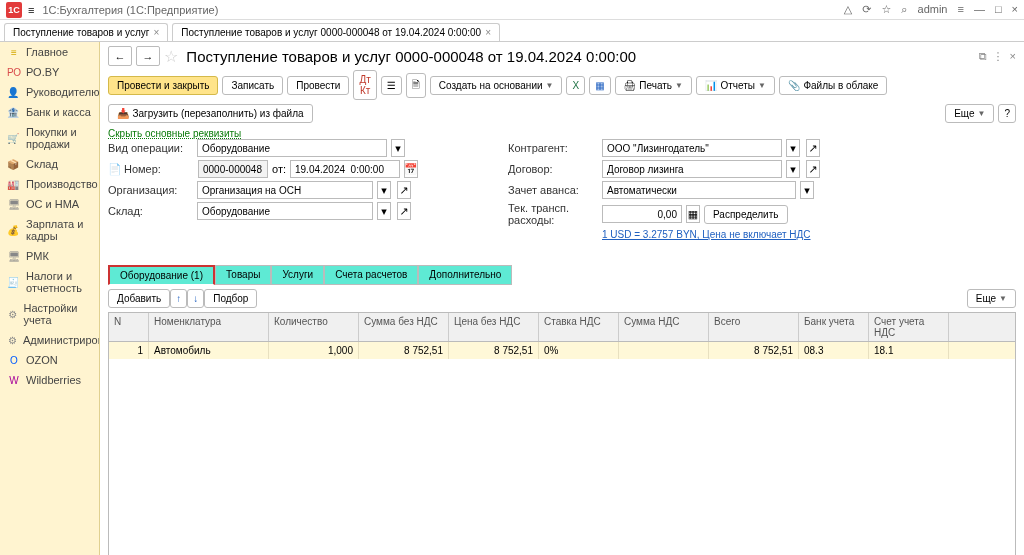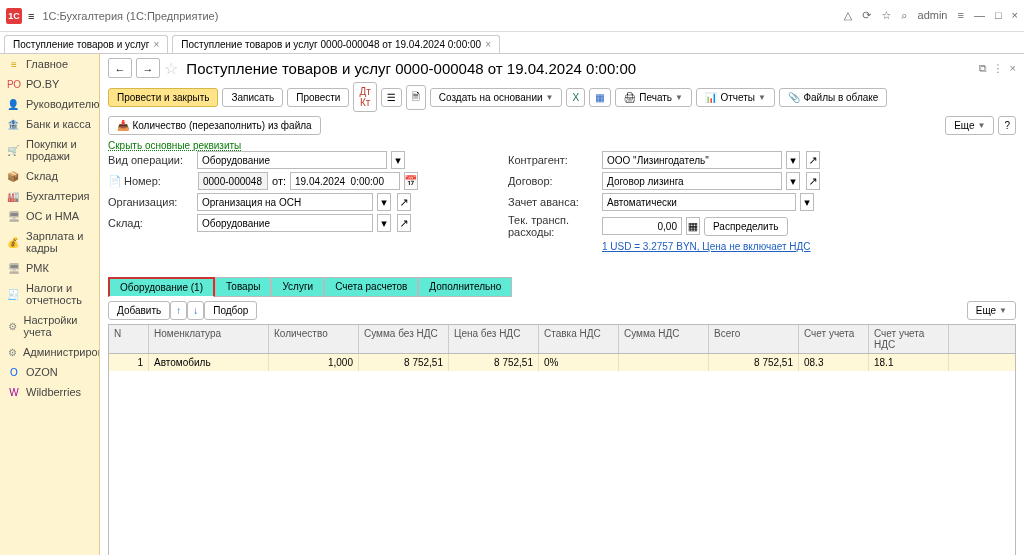--- a/index.html
+++ b/index.html
@@ -1,17 +1,17 @@
 <!DOCTYPE html>
 <html><head>
 <meta charset="utf-8">
 <style>
 * { box-sizing: border-box; margin: 0; padding: 0; font-family: Arial, sans-serif; }
 body { font-size: 11px; background: #fff; width: 1024px; height: 555px; overflow: hidden; }
-.titlebar { height: 32px; background: #fff; display: flex; align-items: center; padding: 0 6px; border-bottom: 1px solid #ddd; }
+.titlebar { height: 20px; background: #fff; display: flex; align-items: center; padding: 0 6px; border-bottom: 1px solid #ddd; }
 .titlebar .logo { width: 16px; height: 16px; background: #e23b3b; border-radius: 2px; margin-right: 6px; display:flex;align-items:center;justify-content:center;color:#fff;font-size:9px;font-weight:bold;}
 .titlebar .burger { margin-right: 8px; cursor: pointer; }
 .titlebar .title { flex: 1; color: #666; }
 .titlebar .tbicons { display: flex; gap: 10px; color: #666; }
 .titlebar .tbicons span { cursor: pointer; }
 .tabrow { height: 22px; background: #fff; display: flex; align-items: flex-end; border-bottom: 1px solid #ccc; }
 .file-tab { background: #fff; border: 1px solid #ccc; border-bottom: none; padding: 3px 8px; font-size: 10px; border-radius: 3px 3px 0 0; margin-left: 4px; display: flex; align-items: center; gap: 4px; }
 .file-tab .close { color: #888; cursor: pointer; }
 .container { display: flex; height: calc(555px - 42px); }
 .sidebar { width: 100px; background: #fff4d0; border-right: 1px solid #e0d090; overflow-y: auto; }
@@ -103,21 +103,21 @@
       <div class="sidebar-item">
         <span class="sicon" style="color:#d84c4c">🛒</span>
         <span>Покупки и продажи</span>
       </div>
       <div class="sidebar-item">
         <span class="sicon" style="color:#888">📦</span>
         <span>Склад</span>
       </div>
       <div class="sidebar-item">
         <span class="sicon" style="color:#888">🏭</span>
-        <span>Бухгалтерия</span>
+        <span>Производство</span>
       </div>
       <div class="sidebar-item">
         <span class="sicon" style="color:#888">🖥</span>
         <span>ОС и НМА</span>
       </div>
       <div class="sidebar-item">
         <span class="sicon" style="color:#888">💰</span>
         <span>Зарплата и кадры</span>
       </div>
       <div class="sidebar-item">
@@ -168,21 +168,21 @@
       <button class="btn icon-only">🗎</button>
       <button class="btn">
           <span>Создать на основании</span>
           <span class="caret">▼</span>
         </button>
       <button class="btn icon-only" style="color:#217346">X</button>
       <button class="btn icon-only" style="color:#2060c0">▦</button>
       <button class="btn">🖨 <span>Печать</span><span class="caret">▼</span></button>
       <button class="btn">📊 <span>Отчеты</span><span class="caret">▼</span></button>
       <button class="btn">📎 <span>Файлы в облаке</span></button>
-      <button class="btn">📥 <span>Количество (перезаполнить) из файла</span></button>
+      <button class="btn">📥 <span>Загрузить (перезаполнить) из файла</span></button>
       <span style="flex:1"></span>
       <button class="btn">
           <span>Еще</span>
           <span class="caret">▼</span>
         </button>
       <button class="btn icon-only">?</button>
     </div>
 
     <a class="link">Скрыть основные реквизиты</a>
 
@@ -268,21 +268,21 @@
     <div class="grid">
       <div class="grid-head" id="grid-head">
           <div class="cell" style="width: 40px;">N</div>
           <div class="cell" style="width: 120px;">Номенклатура</div>
           <div class="cell" style="width: 90px;">Количество</div>
           <div class="cell" style="width: 90px;">Сумма без НДС</div>
           <div class="cell" style="width: 90px;">Цена без НДС</div>
           <div class="cell" style="width: 80px;">Ставка НДС</div>
           <div class="cell" style="width: 90px;">Сумма НДС</div>
           <div class="cell" style="width: 90px;">Всего</div>
-          <div class="cell" style="width: 70px;">Счет учета</div>
+          <div class="cell" style="width: 70px;">Банк учета</div>
           <div class="cell" style="width: 80px;">Счет учета НДС</div>
         </div>
       <div class="grid-row" id="grid-row">
           <div class="cell" style="width: 40px; text-align: right;">1</div>
           <div class="cell" style="width: 120px; text-align: left;">Автомобиль</div>
           <div class="cell" style="width: 90px; text-align: right;">1,000</div>
           <div class="cell" style="width: 90px; text-align: right;">8 752,51</div>
           <div class="cell" style="width: 90px; text-align: right;">8 752,51</div>
           <div class="cell" style="width: 80px; text-align: left;">0%</div>
           <div class="cell" style="width: 90px; text-align: right;"></div>

